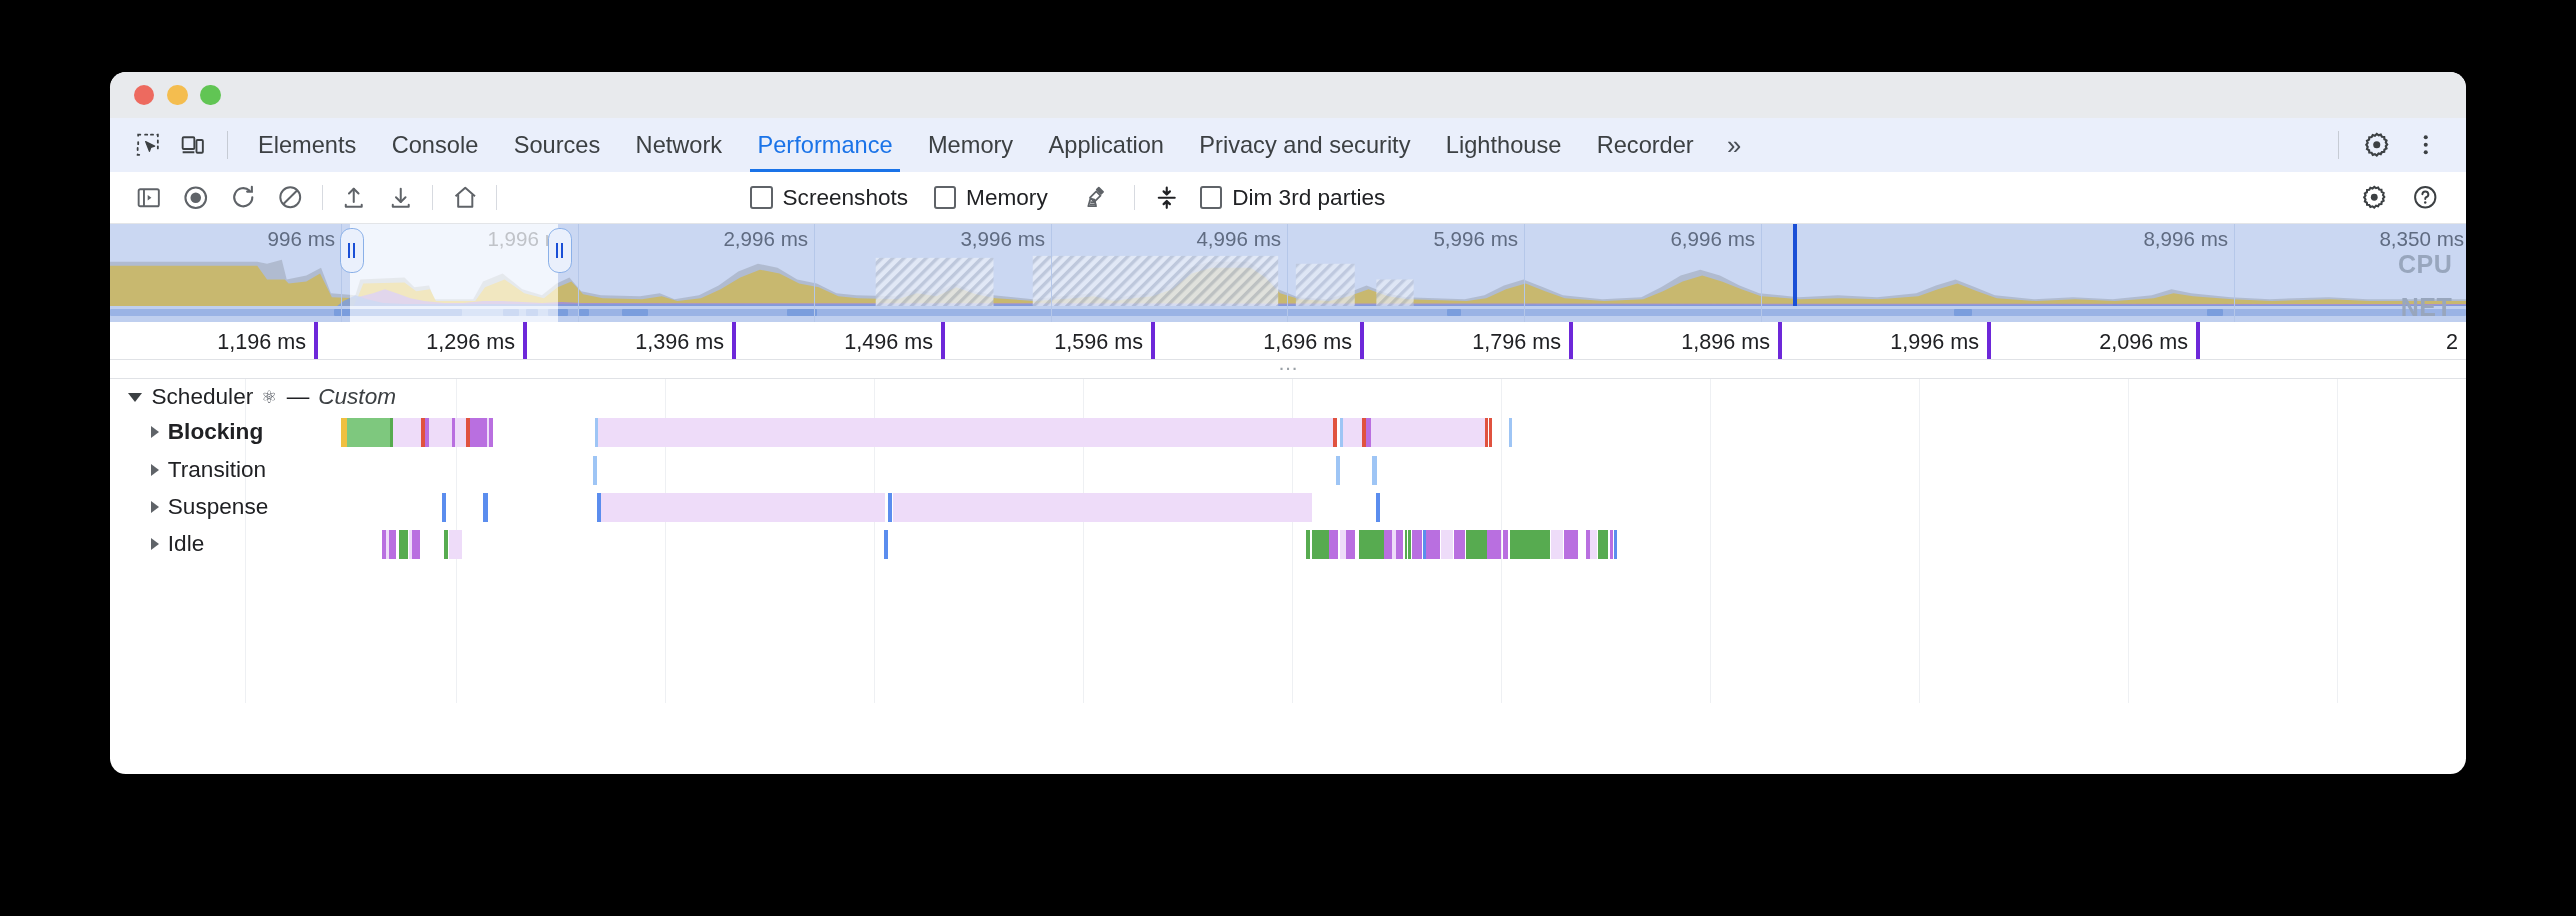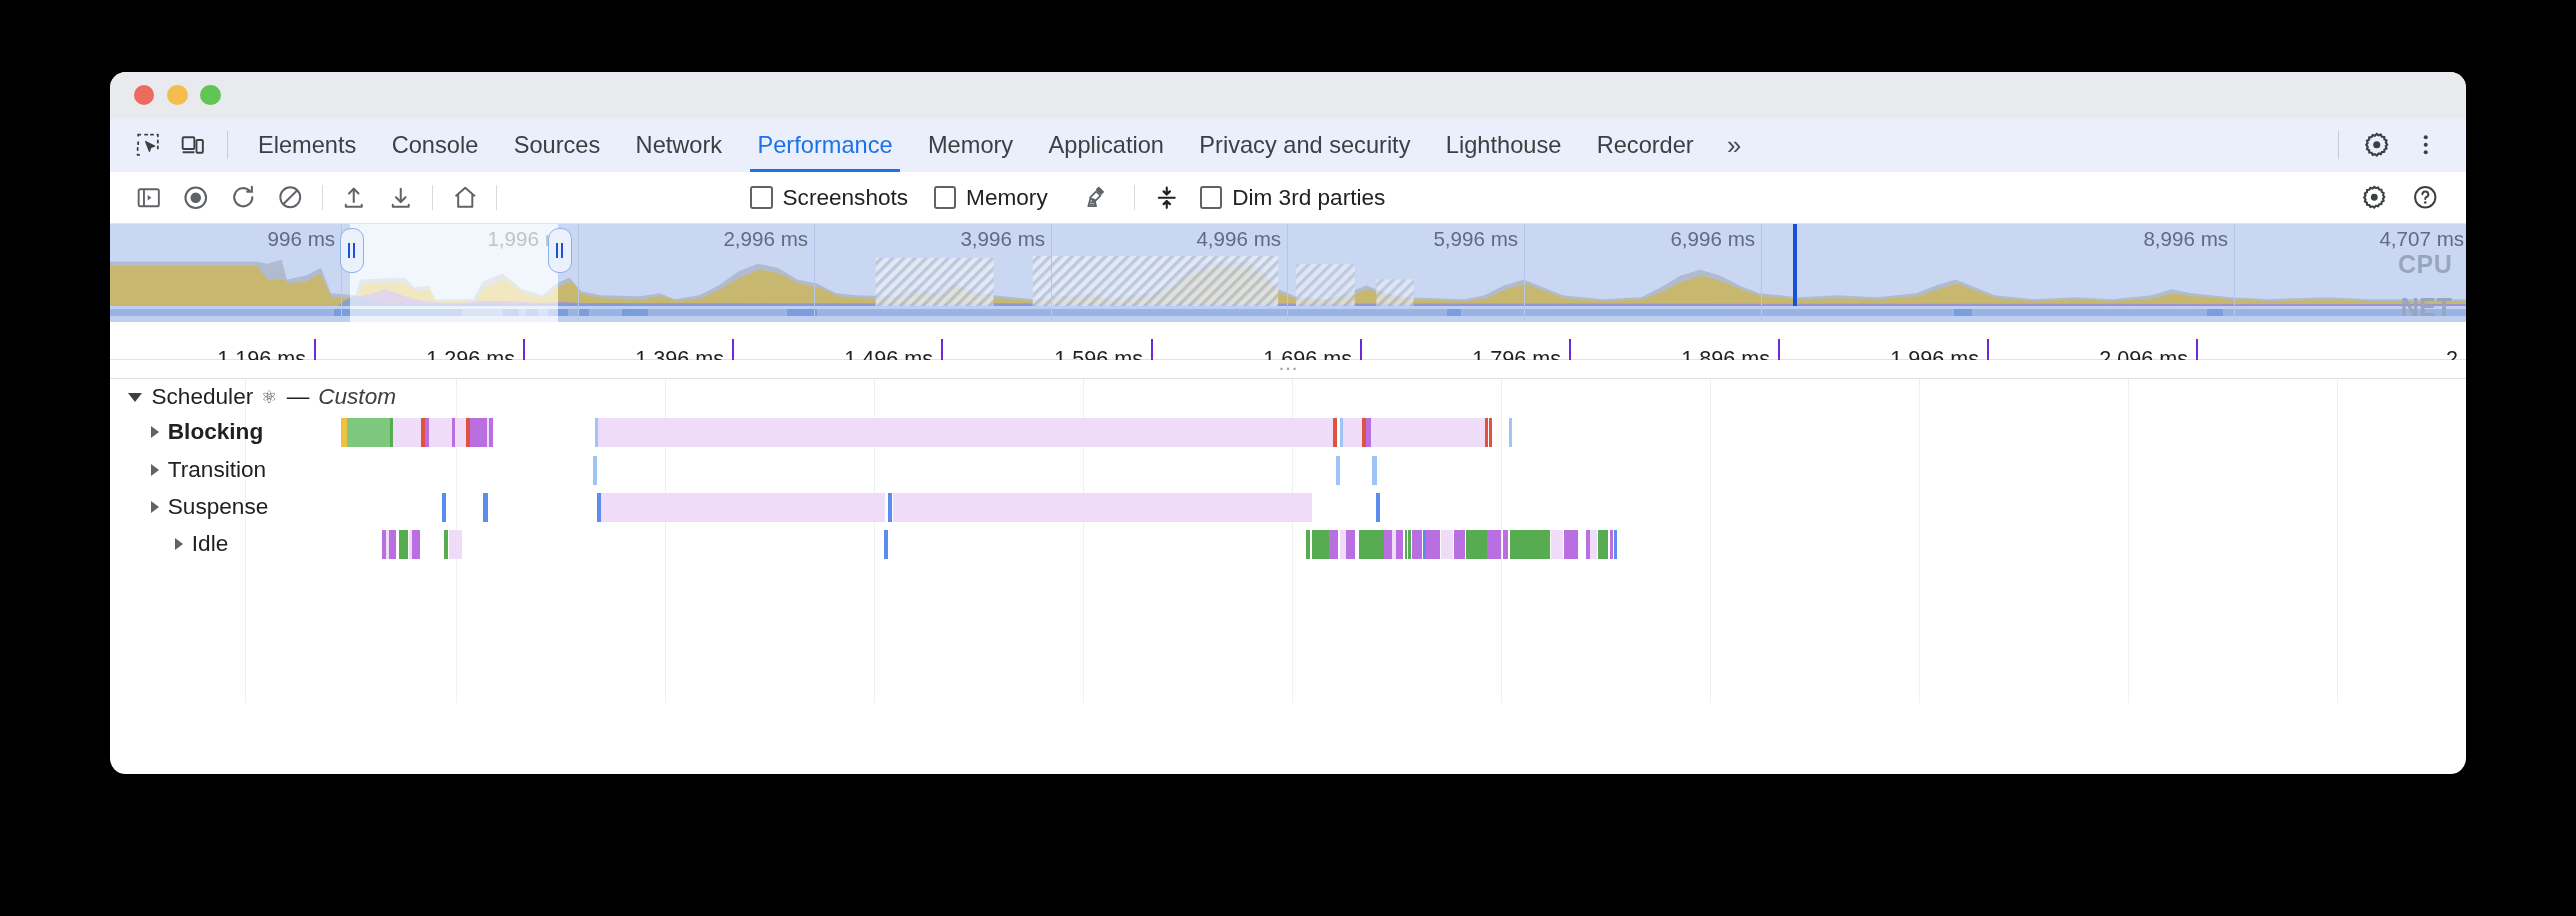--- a/index.html
+++ b/index.html
@@ -83,21 +83,21 @@
     position:absolute;top:3.9px;width:21.6px;height:43px;border-radius:10.8px;
     background:#eaf0fc;border:1px solid #8ab0e8;
     display:flex;align-items:center;justify-content:center;gap:2.9px;
   }
   .ov-handle i{display:block;width:2px;height:15.7px;background:#1a4fd6;}
   .ov-marker{position:absolute;top:0;bottom:15.7px;width:3.9px;background:#1a4fd6;}
   .ov-dim{position:absolute;top:0;bottom:0;background:rgba(120,150,210,.18);}
 
   
   .ruler{position:relative;height:37px;background:#fff;border-bottom:1px solid #e0e2e6;}
-  .r-tick{position:absolute;top:17px;height:37px;border-right:2px solid #6d28d9;text-align:center;}
+  .r-tick{position:absolute;top:0;height:37px;border-right:4px solid #6d28d9;text-align:center;}
   .r-tick span{position:absolute;right:7.9px;top:6.9px;font-size:21.6px;color:#202124;white-space:nowrap;}
 
   .handlebar{
     height:17.7px;background:#fff;position:relative;
     display:flex;align-items:center;justify-content:center;color:#9aa0a6;font-size:19.6px;
     border-bottom:1px solid #e0e2e6;
   }
 
   
   .flame{position:relative;height:324px;background:#fff;}
@@ -332,21 +332,21 @@
       <div class="ov-tick" style="left:1177px;width:237px">
           <span>5,996 ms</span>
         </div>
       <div class="ov-tick" style="left:1414px;width:237px">
           <span>6,996 ms</span>
         </div>
       <div class="ov-tick" style="left:1887px;width:237px">
           <span>8,996 ms</span>
         </div>
       <div class="ov-tick" style="left:2123px;width:237px">
-          <span>4,707 ms</span>
+          <span>8,350 ms</span>
         </div>
     </div>
 
     <div class="ov-window" style="left:240px;width:208px;"></div>
     <div class="ov-dim" style="left:0px;width:240px;"></div>
     <div class="ov-dim" style="left:448px;right:0;"></div>
 
     <div class="ov-handle" style="left:230px;">
       <i></i>
         <i></i>
@@ -480,21 +480,21 @@
           <div class="bar" style="left: 373px; width: 4.9px; background: rgb(91, 141, 238);"></div>
           <div class="bar" style="left: 487px; width: 3.9px; background: rgb(91, 141, 238);"></div>
           <div class="bar" style="left: 491px; width: 284px; background: rgb(238, 220, 249);"></div>
           <div class="bar" style="left: 778px; width: 3.9px; background: rgb(91, 141, 238);"></div>
           <div class="bar" style="left: 783px; width: 419px; background: rgb(238, 220, 249);"></div>
           <div class="bar" style="left: 1266px; width: 3.9px; background: rgb(91, 141, 238);"></div>
         </div>
     </div>
 
     <div class="track" style="top:147px;">
-      <div class="track-label" style="padding-left:65px;">
+      <div class="track-label" style="padding-left:41px;">
         <span class="caret"></span>
         <span>Idle</span>
       </div>
       <div class="bars">
           <div class="bar" style="left: 272px; width: 3.9px; background: rgb(185, 111, 224);"></div>
           <div class="bar" style="left: 276px; width: 2.9px; background: rgb(238, 220, 249);"></div>
           <div class="bar" style="left: 279px; width: 6.9px; background: rgb(185, 111, 224);"></div>
           <div class="bar" style="left: 289px; width: 8.8px; background: rgb(87, 171, 80);"></div>
           <div class="bar" style="left: 299px; width: 2.9px; background: rgb(238, 220, 249);"></div>
           <div class="bar" style="left: 302px; width: 7.9px; background: rgb(185, 111, 224);"></div>

